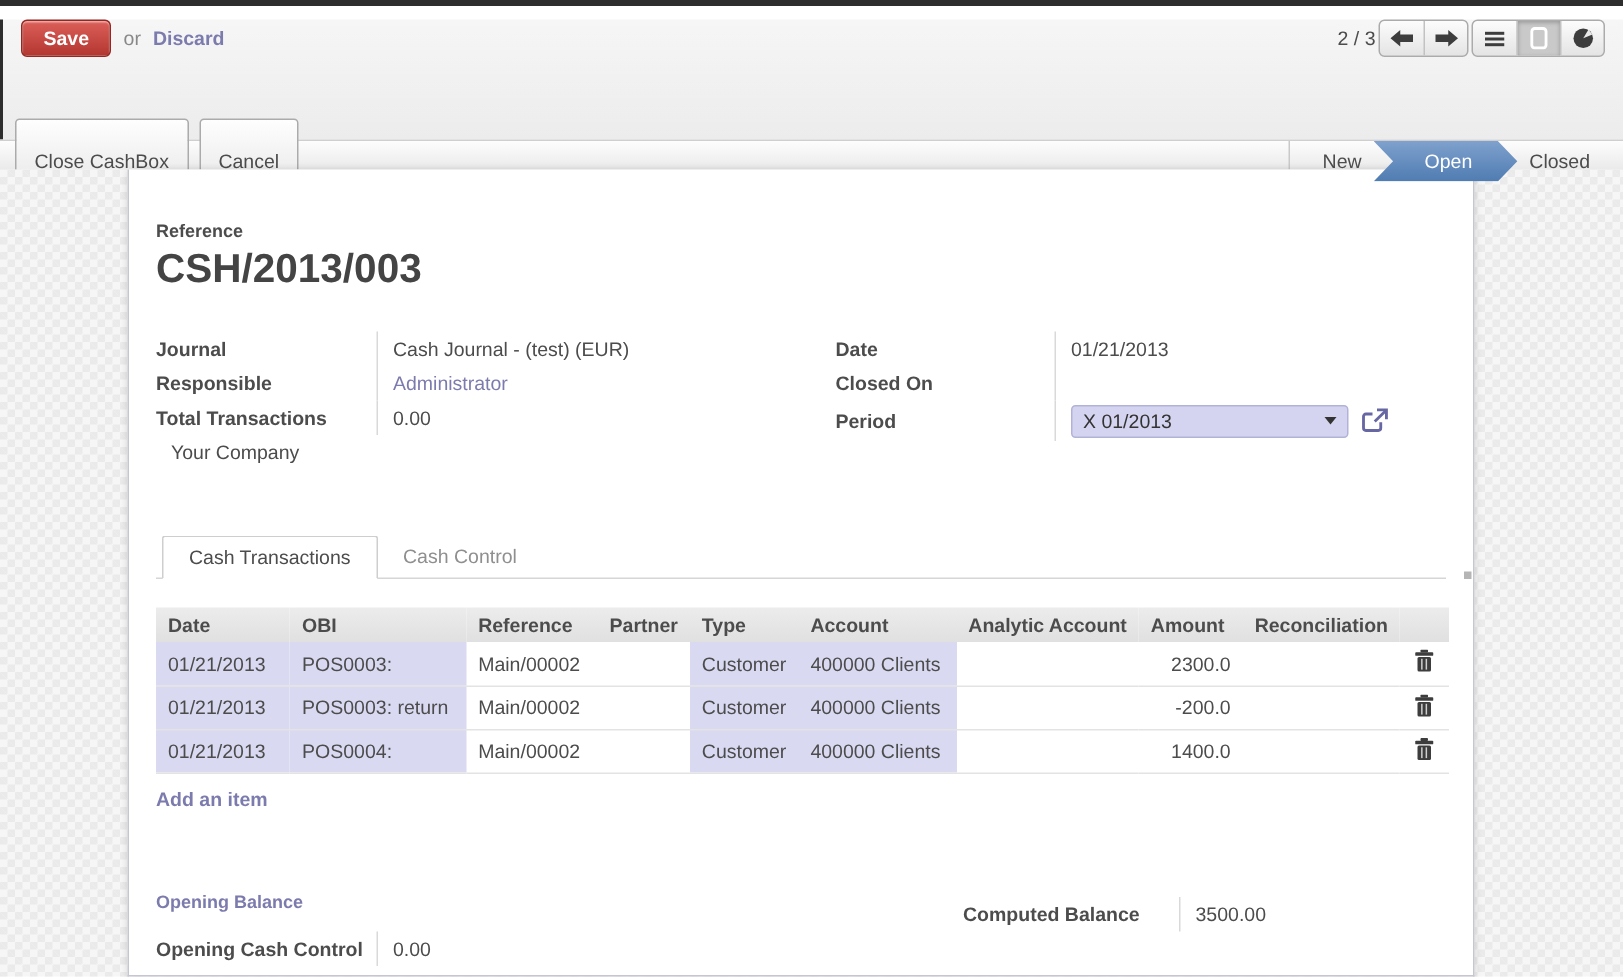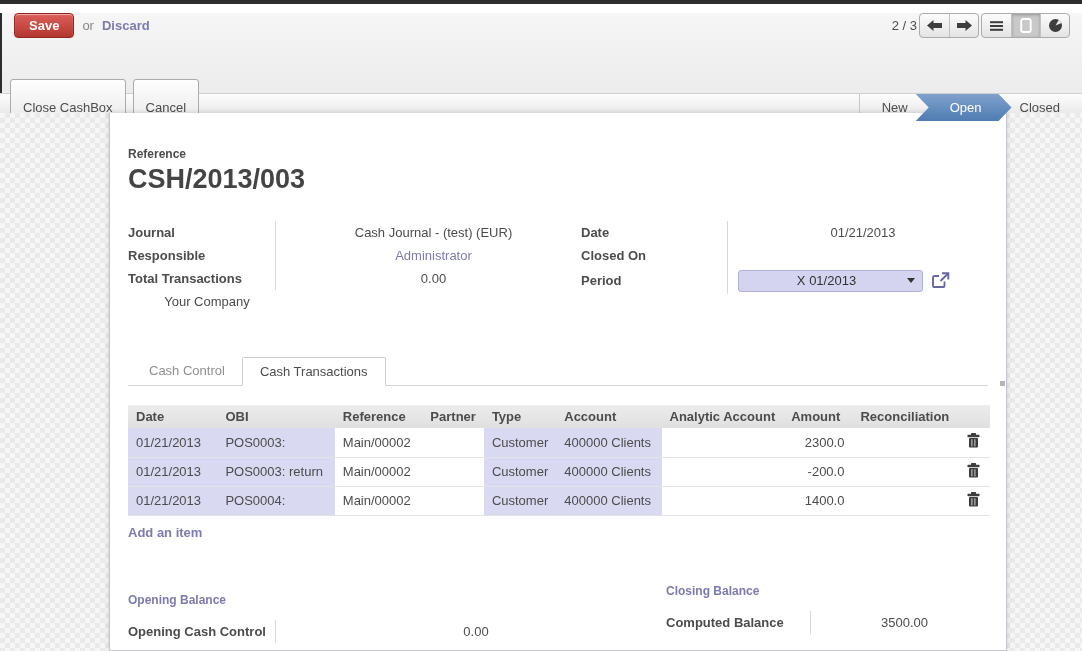--- a/index.html
+++ b/index.html
@@ -46,29 +46,29 @@
   .state.active { background:linear-gradient(#7fa1cd,#4f7cb2); color:#fff; z-index:2;
     padding:0 30px 0 34px; margin:0 -14px;
     clip-path:polygon(0 0, calc(100% - 13px) 0, 100% 50%, calc(100% - 13px) 100%, 0 100%, 13px 50%); }
 
   
   .content { position:absolute; top:113px; left:0; right:0; bottom:0;
     background-color:#f6f6f6;
     background-image:linear-gradient(45deg,#eaeaea 25%,transparent 25%,transparent 75%,#eaeaea 75%),
                      linear-gradient(45deg,#eaeaea 25%,transparent 25%,transparent 75%,#eaeaea 75%);
     background-size:10px 10px; background-position:0 0,5px 5px; }
-  .sheet { position:absolute; left:109px; top:0; width:898px; height:100%;
+  .sheet { position:absolute; left:85px; top:0; width:898px; height:100%;
     background:#fff; border:1px solid #c6c6d0; border-top:none;
     box-shadow:0 0 5px rgba(0,0,0,.18); padding:0 18px; }
 
   .ref-label { margin-top:34px; font-size:12px; font-weight:bold; }
   .ref-title { margin-top:3px; font-size:27px; font-weight:bold; color:#444; }
 
   .groups { display:grid; grid-template-columns:453px 1fr; margin-top:26px; }
-  .field-row { display:grid; min-height:23px; align-items:center; font-size:13px;text-align:center; }
+  .field-row { display:grid; min-height:23px; align-items:center; font-size:13px; }
   .g-left .field-row { grid-template-columns:148px 1fr; }
   .g-right .field-row { grid-template-columns:147px 1fr; }
   .field-label { font-weight:bold; border-right:1px solid #d9d9d9; height:100%;
     display:flex; align-items:center; }
   .field-value { padding-left:10px; }
   .field-value.flex { display:flex; align-items:center; gap:8px; }
   .fake-select { width:185px; height:22px; background:#d4d4f0; border:1px solid #b2b2d8;
     border-radius:3px; display:flex; align-items:center; padding:0 7px; cursor:pointer; }
   .fake-select .sel-text { flex:1; font-size:13px; color:#333; }
   .caret { width:0; height:0; border-left:4px solid transparent; border-right:4px solid transparent;
@@ -219,22 +219,22 @@
                 <path d="M11 1.2 H17.3 V7.5" fill="none" stroke="#6767a3" stroke-width="1.9"></path>
                 <path d="M16.8 1.8 L9.5 9" fill="none" stroke="#6767a3" stroke-width="1.9"></path>
               </svg>
             </span>
           </div>
         </div>
       </div>
     </div>
 
     <div class="tabbar">
+      <div class="tab active">Cash Transactions</div>
       <div class="tab inactive">Cash Control</div>
-      <div class="tab active">Cash Transactions</div>
     </div>
 
     <table class="lines">
       <colgroup>
         <col style="width:95px">
           <col style="width:120px">
           <col style="width:90px">
         <col style="width:55px">
           <col style="width:68px">
           <col style="width:107px">
@@ -323,21 +323,20 @@
         <div class="section-title">Opening Balance</div>
         <div class="bal-fields">
           <div class="field-row">
             <div class="field-label">Opening Cash Control</div>
             <div class="field-value">0.00</div>
           </div>
 
         </div>
       </div>
       <div class="bal-right">
-        <div class="section-title">Closing Balance</div>
         <div class="bal-fields">
           <div class="field-row">
             <div class="field-label">Computed Balance</div>
             <div class="field-value">3500.00</div>
           </div>
         </div>
       </div>
     </div>
 
   </div>

